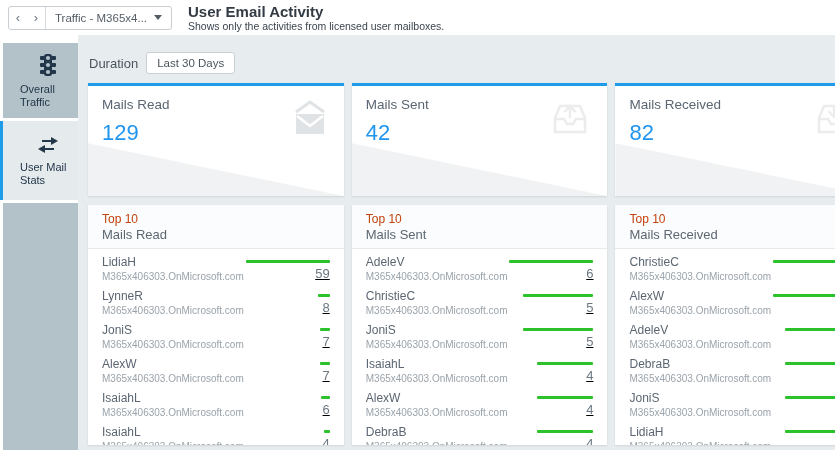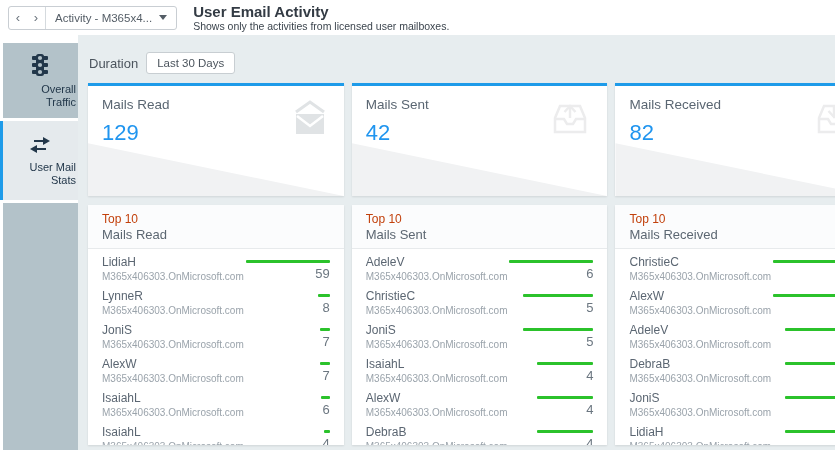--- a/index.html
+++ b/index.html
@@ -18,21 +18,21 @@
   .caret-down { width:0; height:0; border-left:4px solid transparent;
     border-right:4px solid transparent; border-top:5px solid #545d66; }
   .title-block { margin-left:16px; }
   .page-title { font-size:15px; font-weight:700; color:#333b44; line-height:17px; }
   .page-subtitle { font-size:10.5px; color:#3c454e; line-height:12px; }
 
   
   .main-row { display:flex; height:415px; }
   .sidebar { width:78px; background:#fff; padding:8px 0 0 3px; flex:none; }
   .side-rail { height:100%; display:flex; flex-direction:column; }
-  .side-tile { background:#b3c2c9; width:75px; padding:10px 2px 9px 1px; text-align:right;
+  .side-tile { background:#b3c2c9; width:75px; padding:10px 2px 9px 17px; text-align:left;
     margin-bottom:3px; cursor:pointer; }
   .side-tile.active { background:#e5eaed; width:78px; margin-left:-3px;
     border-left:3px solid #1e9be9; padding-top:14px; padding-bottom:13px; }
   .tile-icon { display:block; margin:0 auto 6px auto; }
   .tile-label { font-size:11px; color:#22374a; line-height:13px; }
   .side-fill { flex:1; background:#b3c2c9; width:75px; }
 
   .content { flex:1; padding:17px 16px 0 10px; }
 
   
@@ -57,34 +57,34 @@
   .top-card { flex:1; height:240px; background:#fff; box-shadow:0 1px 2px rgba(0,0,0,.10);
     overflow:hidden; }
   .top-head { background:#fbfcfd; border-bottom:1px solid #e7eaec; padding:7px 14px 6px 14px; }
   .top-head-l1 { font-size:12px; color:#c2410c; line-height:14px; }
   .top-head-l2 { font-size:13px; color:#5c6772; line-height:15px; margin-top:1px; }
   .list-body { padding:2px 14px 0 14px; }
   .list-row { height:34px; display:flex; align-items:flex-start; padding-top:5px; }
   .user-block { min-width:0; }
   .user-name { font-size:12px; color:#5b6672; line-height:13px; white-space:nowrap; }
   .user-domain { font-size:10px; color:#9aa3ab; line-height:12px; margin-top:2px; white-space:nowrap; }
-  .metric-block { margin-left:auto; width:86px; flex:none; }
+  .metric-block { margin-left:auto; width:86px; flex:none;text-decoration:underline; }
   .metric-bar { height:3px; background:#2bc22b; margin-left:auto; margin-top:4px; border-radius:1px; }
   .metric-value { font-size:13px; color:#6b7680; text-align:right; margin-top:3px; }
 </style>
 </head>
 <body>
 
 <div class="app-header">
   <div class="nav-control">
     <div class="nav-btn">‹</div>
     <div class="nav-btn">›</div>
     <div class="nav-sep"></div>
     <div class="tenant-dd">
-      <span class="tenant-label">Activity - M365x4...</span>
+      <span class="tenant-label">Traffic - M365x4...</span>
       <span class="caret-down"></span>
     </div>
   </div>
   <div class="title-block">
     <div class="page-title">User Email Activity</div>
     <div class="page-subtitle">Shows only the activities from licensed user mailboxes.</div>
   </div>
 </div>
 
 <div class="main-row">

